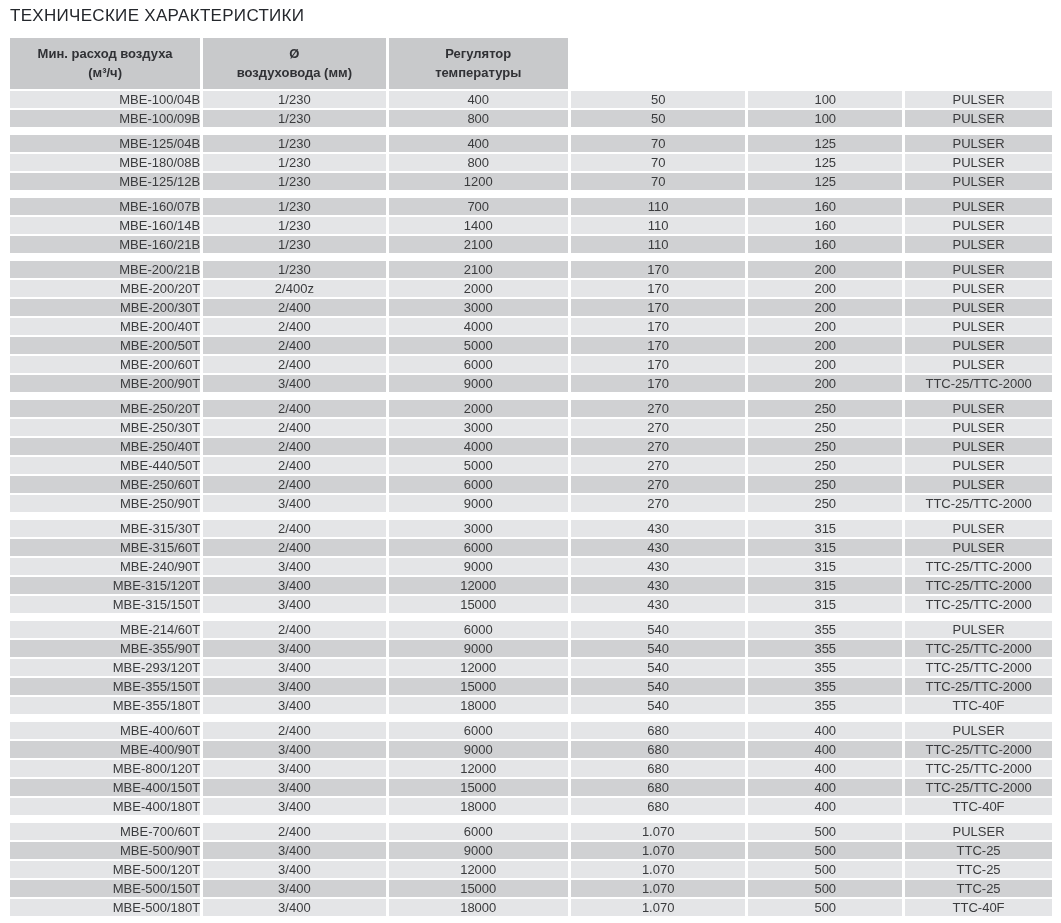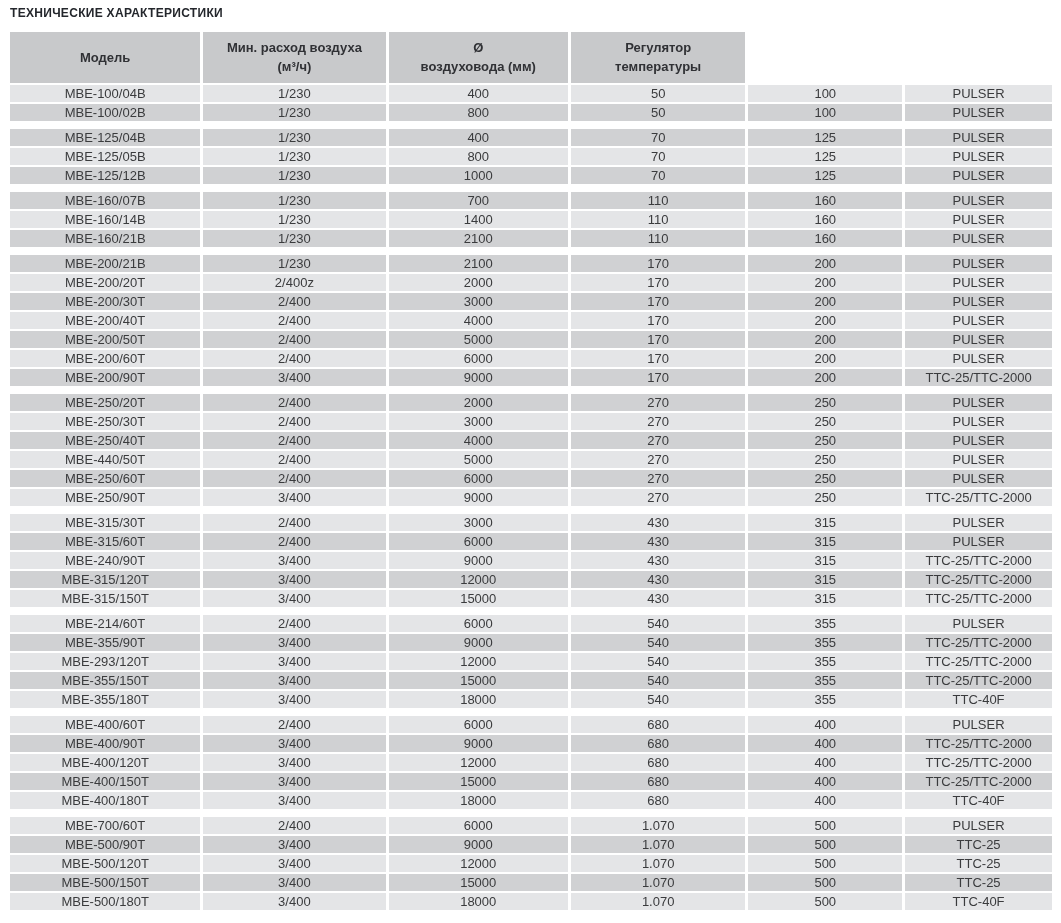--- a/index.html
+++ b/index.html
@@ -13,22 +13,22 @@
   *{margin:0;padding:0;box-sizing:border-box;}
   html,body{background:var(--bg);}
   body{
     width:1061px;height:923px;
     font-family:"Liberation Sans","DejaVu Sans",sans-serif;
     color:var(--text);
     overflow:hidden;
   }
   .page{padding:6px 9px 0 10px;}
   .title{
-    font-size:12px;
-    font-weight:700;
+    font-size:17px;
+    font-weight:400;
     letter-spacing:.3px;
     color:var(--title);
     margin-bottom:12px;
   }
   .spec-table{width:100%;}
   .grid{
     display:grid;
     grid-template-columns:193fr 185fr 182fr 177fr 156fr 149fr;
     column-gap:3px;
   }
@@ -51,34 +51,31 @@
   .row.light .td{background:var(--row-light);}
   .row.dark .td{background:var(--row-dark);}
   .td{
     height:17px;
     line-height:17px;
     font-size:13px;
     text-align:center;
     white-space:nowrap;
     overflow:hidden;
   }
-  .td.col0{text-align:center;padding-left:0;}
+  .td.col0{text-align:right;padding-left:0;}
   .group-sep{height:4px;margin-bottom:2px;background:transparent;}
 </style>
 </head>
 <body>
 
 <div class="page">
   <div class="title">ТЕХНИЧЕСКИЕ ХАРАКТЕРИСТИКИ</div>
 
   <div class="spec-table">
     <div class="thead grid">
-      <div class="th">
-        <span>Модель</span>
-      </div>
       <div class="th">
         <span>Мин. расход воздуха</span>
         <span>(м³/ч)</span>
       </div>
       <div class="th">
         <span>Ø</span>
         <span>воздуховода (мм)</span>
       </div>
       <div class="th">
         <span>Регулятор</span>
@@ -88,48 +85,48 @@
     <div id="tbody">
         <div class="row grid light">
           <div class="td col0">MBE-100/04B</div>
           <div class="td col1">1/230</div>
           <div class="td col2">400</div>
           <div class="td col3">50</div>
           <div class="td col4">100</div>
           <div class="td col5">PULSER</div>
         </div>
         <div class="row grid dark">
-          <div class="td col0">MBE-100/02B</div>
+          <div class="td col0">MBE-100/09B</div>
           <div class="td col1">1/230</div>
           <div class="td col2">800</div>
           <div class="td col3">50</div>
           <div class="td col4">100</div>
           <div class="td col5">PULSER</div>
         </div>
         <div class="group-sep"></div>
         <div class="row grid dark">
           <div class="td col0">MBE-125/04B</div>
           <div class="td col1">1/230</div>
           <div class="td col2">400</div>
           <div class="td col3">70</div>
           <div class="td col4">125</div>
           <div class="td col5">PULSER</div>
         </div>
         <div class="row grid light">
-          <div class="td col0">MBE-125/05B</div>
+          <div class="td col0">MBE-180/08B</div>
           <div class="td col1">1/230</div>
           <div class="td col2">800</div>
           <div class="td col3">70</div>
           <div class="td col4">125</div>
           <div class="td col5">PULSER</div>
         </div>
         <div class="row grid dark">
           <div class="td col0">MBE-125/12B</div>
           <div class="td col1">1/230</div>
-          <div class="td col2">1000</div>
+          <div class="td col2">1200</div>
           <div class="td col3">70</div>
           <div class="td col4">125</div>
           <div class="td col5">PULSER</div>
         </div>
         <div class="group-sep"></div>
         <div class="row grid dark">
           <div class="td col0">MBE-160/07B</div>
           <div class="td col1">1/230</div>
           <div class="td col2">700</div>
           <div class="td col3">110</div>
@@ -351,21 +348,21 @@
         </div>
         <div class="row grid dark">
           <div class="td col0">MBE-400/90T</div>
           <div class="td col1">3/400</div>
           <div class="td col2">9000</div>
           <div class="td col3">680</div>
           <div class="td col4">400</div>
           <div class="td col5">TTC-25/TTC-2000</div>
         </div>
         <div class="row grid light">
-          <div class="td col0">MBE-400/120T</div>
+          <div class="td col0">MBE-800/120T</div>
           <div class="td col1">3/400</div>
           <div class="td col2">12000</div>
           <div class="td col3">680</div>
           <div class="td col4">400</div>
           <div class="td col5">TTC-25/TTC-2000</div>
         </div>
         <div class="row grid dark">
           <div class="td col0">MBE-400/150T</div>
           <div class="td col1">3/400</div>
           <div class="td col2">15000</div>

